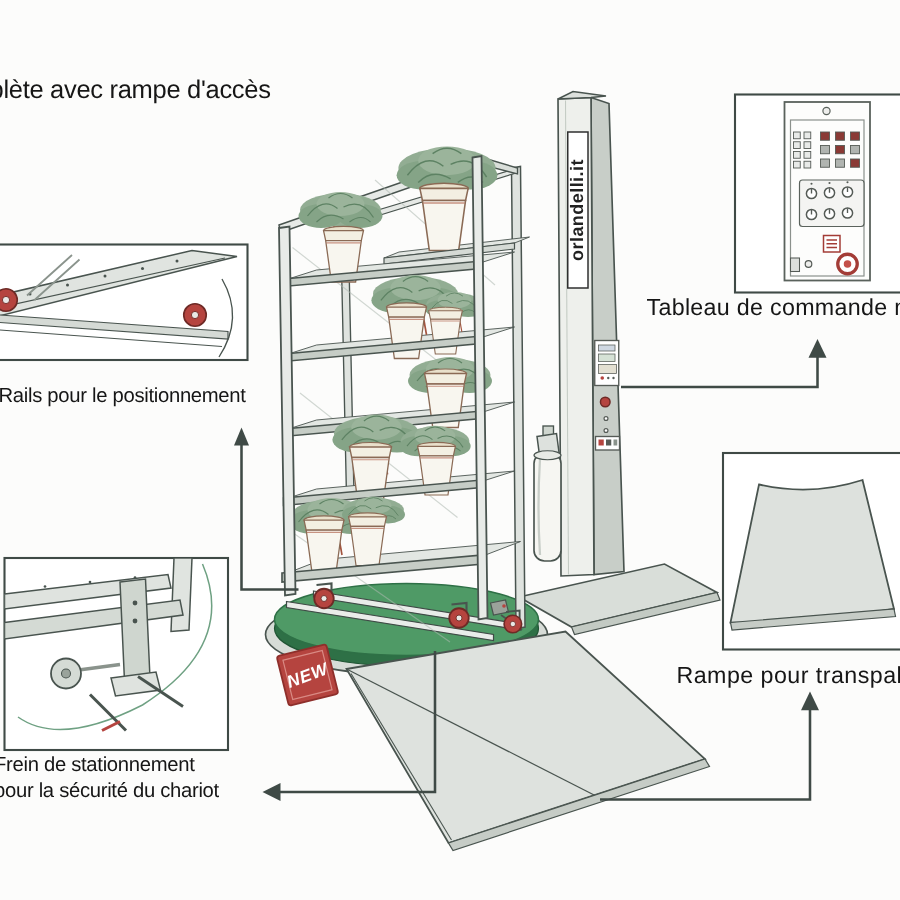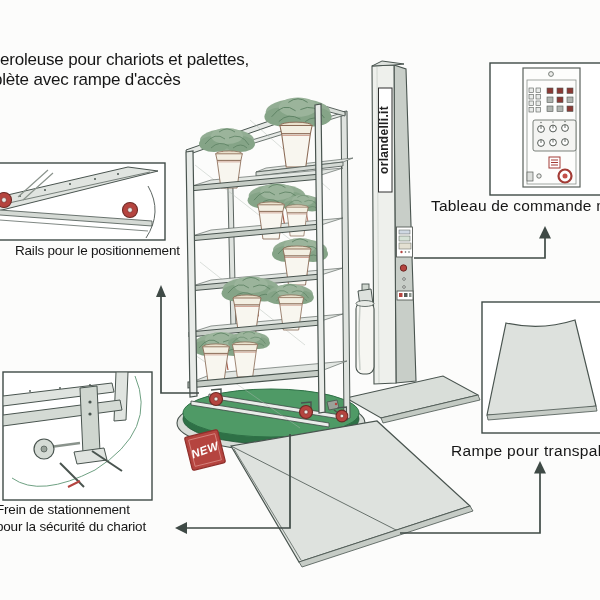--- a/index.html
+++ b/index.html
@@ -4,21 +4,21 @@
 <style>
   html,body{margin:0;padding:0;}
   #page{
     position:relative;width:600px;height:600px;overflow:hidden;
     background:#fcfcfb;font-family:"Liberation Sans",sans-serif;color:#161616;
   }
   #scene{position:absolute;left:0;top:0;}
   .lbl{position:absolute;white-space:nowrap;line-height:16.5px;font-size:13.5px;letter-spacing:-0.2px;}
   .title{position:absolute;left:-7px;top:50px;font-size:17px;line-height:20px;letter-spacing:-0.2px;}
   .title .l1{margin-left:7px;}
-  #lbl-rails{left:-1px;top:243px;padding-left:16px;}
+  #lbl-rails{left:-1px;top:256px;}
   #lbl-brake{left:-4px;top:502px;}
   #lbl-panel{left:431px;top:198px;font-size:15.5px;letter-spacing:0.2px;}
   #lbl-ramp{left:451px;top:443px;font-size:15.5px;letter-spacing:0.3px;}
 </style>
 </head>
 <body>
 
 <div id="page">
 
 <svg id="scene" width="600" height="600" viewBox="0 0 600 600">
@@ -336,21 +336,20 @@
       <polygon points="545,226 539,238.5 551,238.5" fill="#3f4a46" stroke="none"></polygon>
     </g>
     <g>
       <polyline points="400,533 540,533 540,473"></polyline>
       <polygon points="540,461 534,473.5 546,473.5" fill="#3f4a46" stroke="none"></polygon>
     </g>
   </g>
 </svg>
 
   <div class="title">
-    <div class="l1">eroleuse pour chariots et palettes,</div>
     <div class="l2">plète avec rampe d'accès</div>
   </div>
 
   <div class="lbl" id="lbl-rails">
     <div>Rails pour le positionnement</div>
   </div>
 
   <div class="lbl" id="lbl-brake">
     <div>Frein de stationnement</div>
     <div>pour la sécurité du chariot</div>

